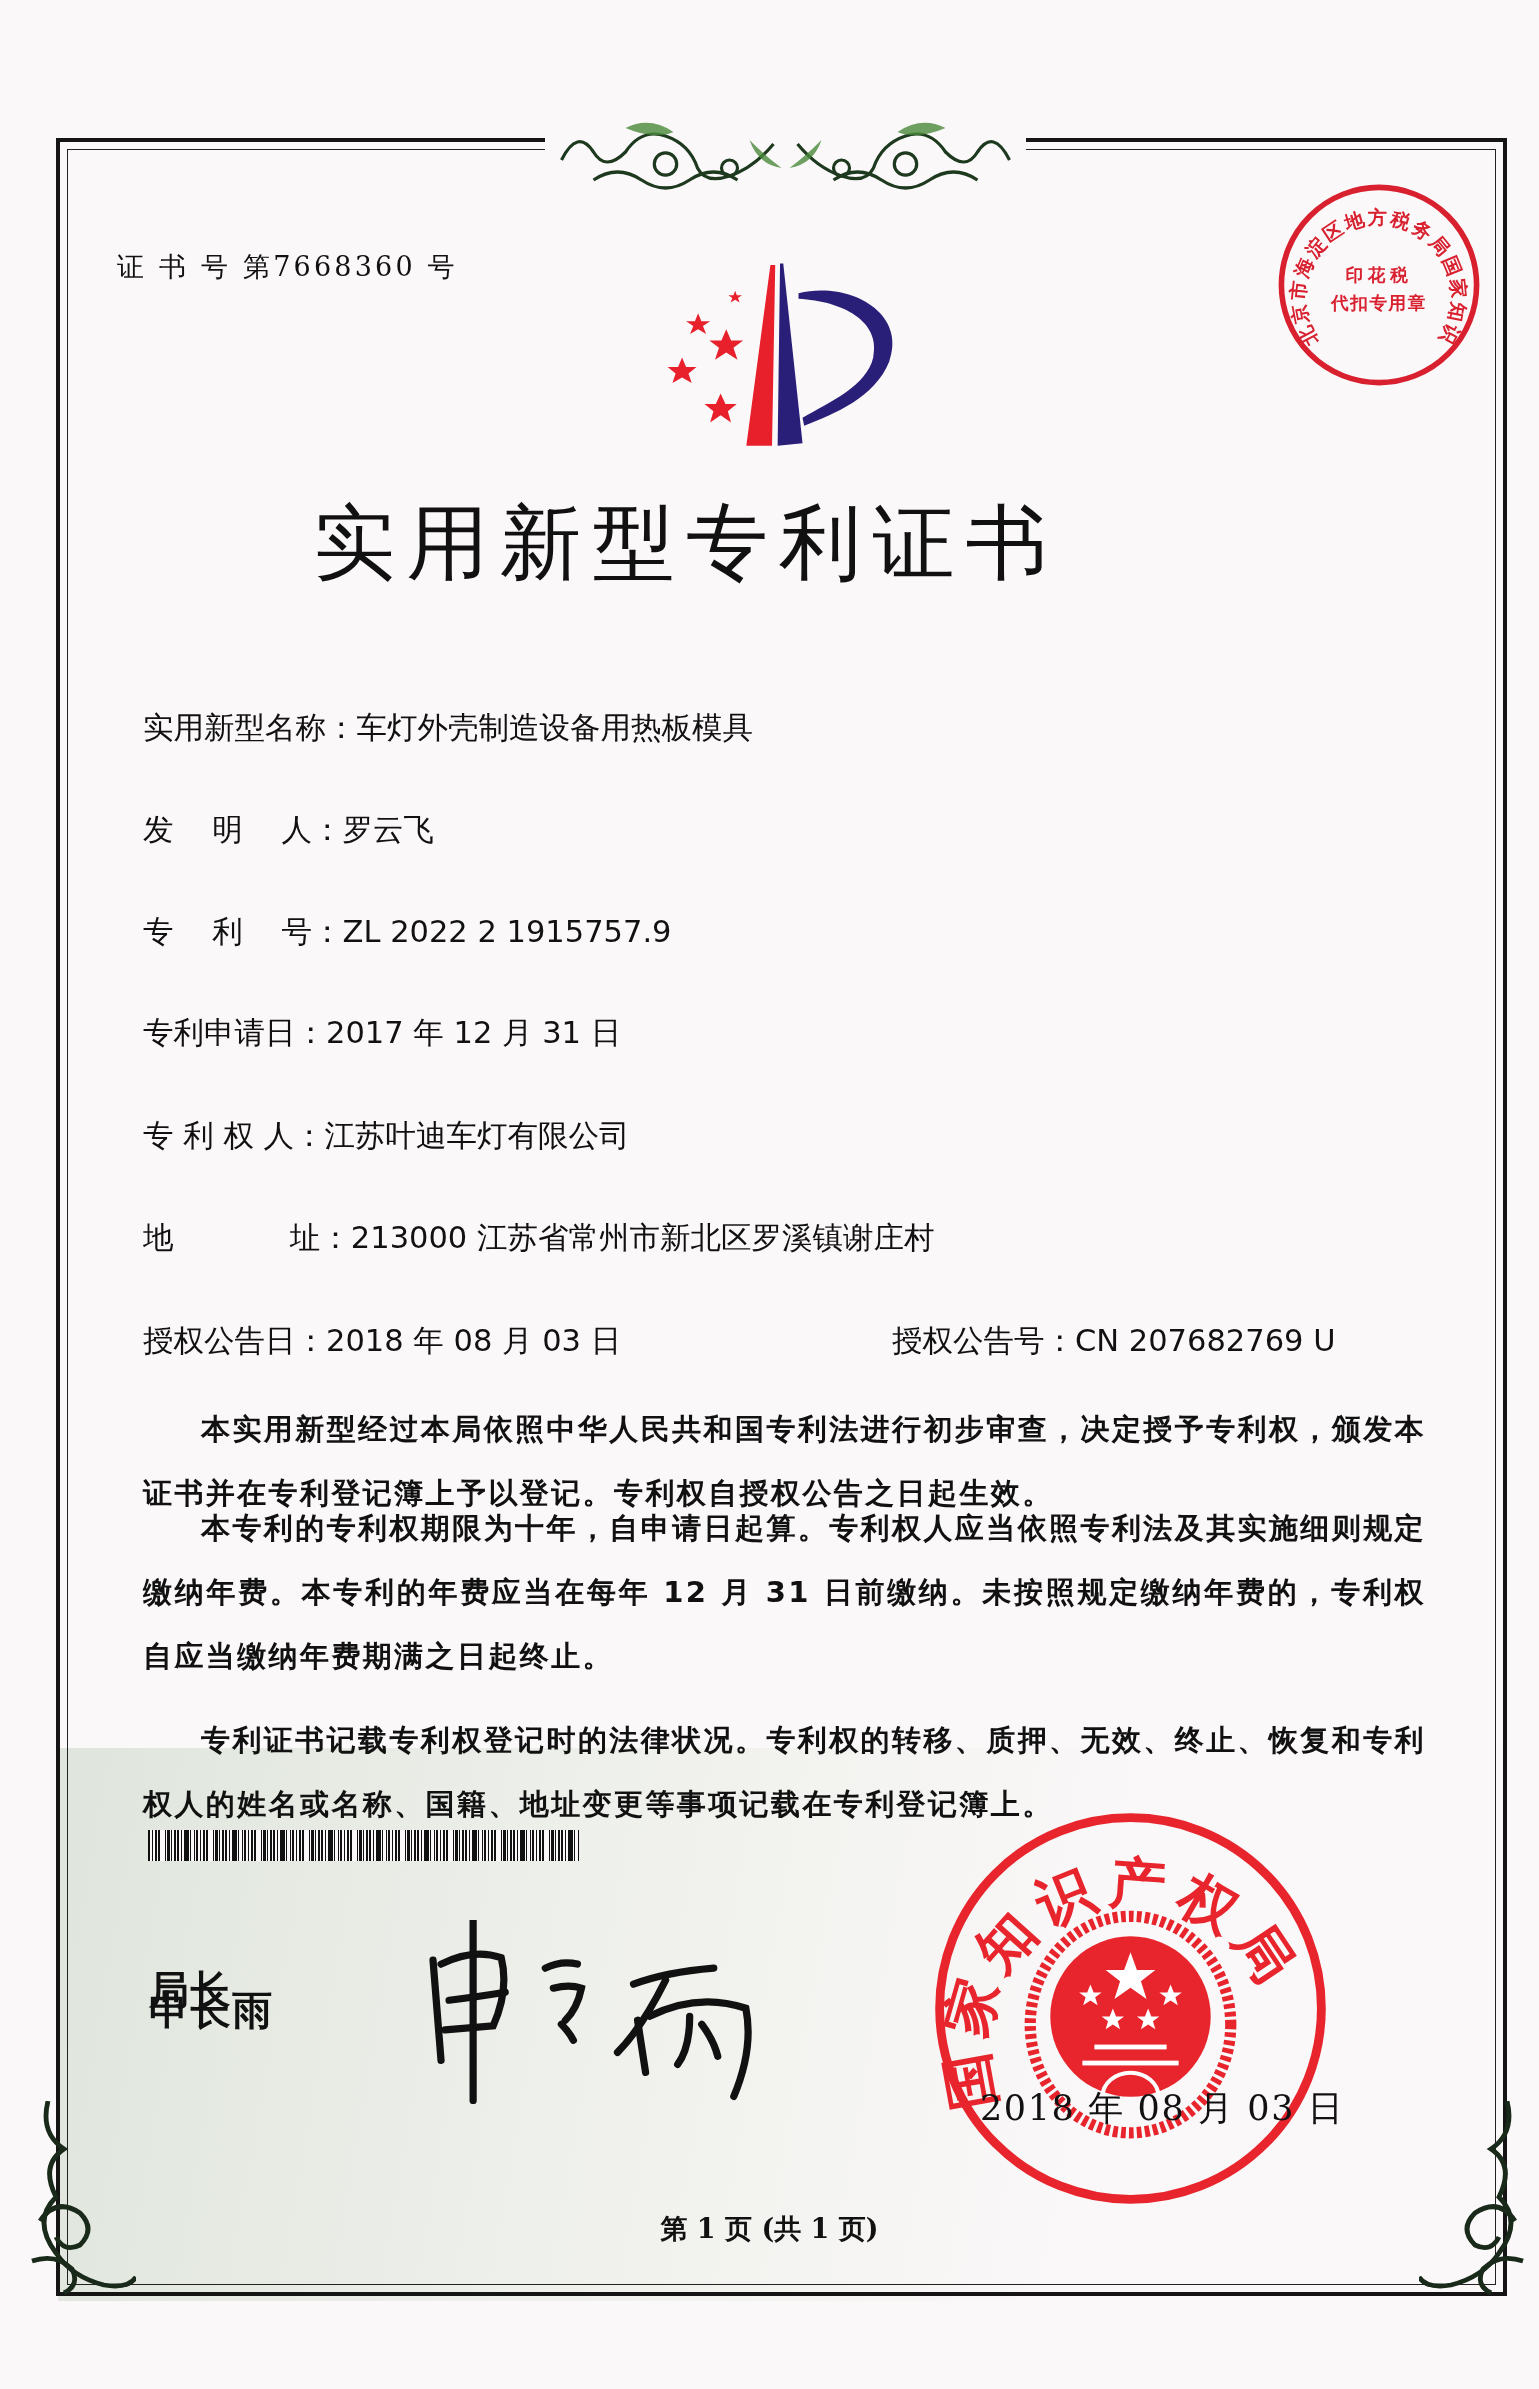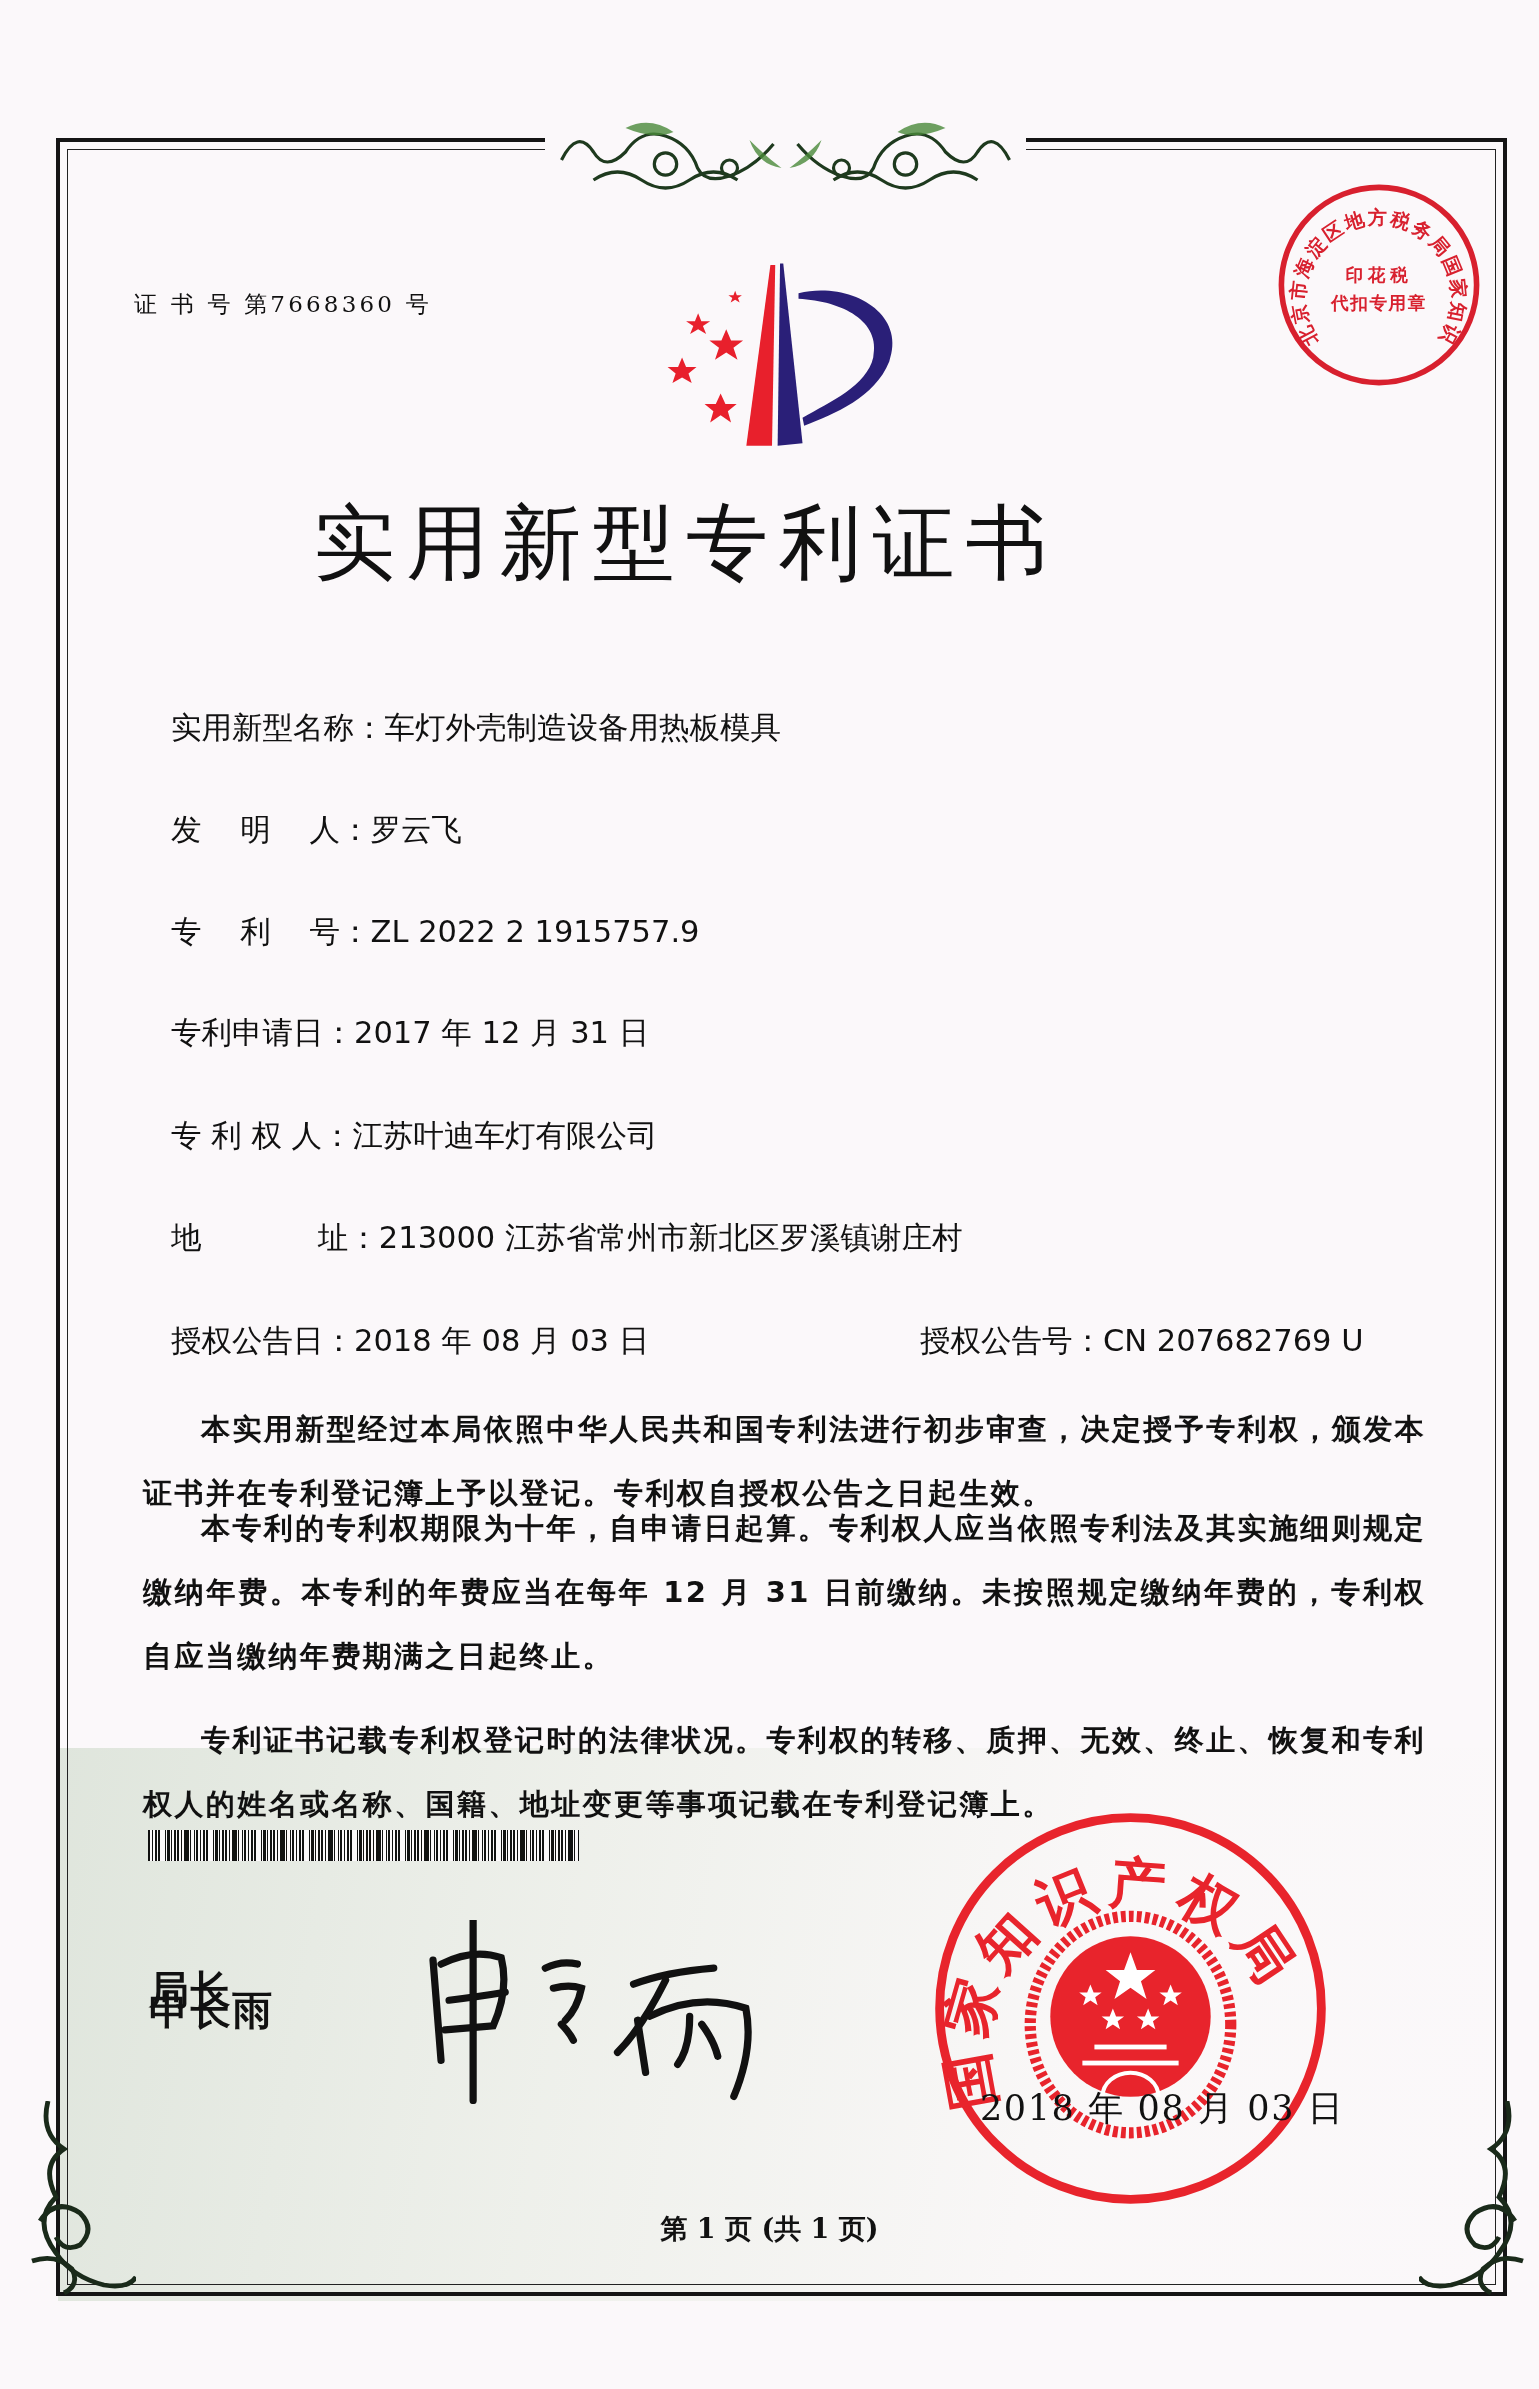--- a/index.html
+++ b/index.html
@@ -23,35 +23,35 @@
   }
   .ornament-top {
     position:absolute; left:545px; top:104px; width:481px; height:96px;
     background:#fbf8fa;
   }
   .ornament-top svg { width:100%; height:100%; }
   .corner { position:absolute; width:120px; height:200px; }
   .corner svg { width:100%; height:100%; }
 
   .cert-no {
-    position:absolute; left:134px; top:249px; font-size:23px; letter-spacing:3.2px;margin-top:40px;
+    position:absolute; left:117px; top:249px; font-size:27px; letter-spacing:3.2px;
   }
   .logo { position:absolute; left:666px; top:257px; width:257px; height:200px; }
   .small-seal {
     position:absolute; left:1275px; top:181px; width:208px; height:208px;
   }
   .title {
     position:absolute; left:0; width:1372px; top:489px; text-align:center;
     font-size:82px; letter-spacing:11.2px; font-family:"DejaVu Serif", serif;
   }
   .field {
     position:absolute; left:143px; font-size:30.5px;
     font-family:"DejaVu Sans", sans-serif; white-space:pre;
   }
-  .field .lbl { display:inline-block;margin-left:28px; }
+  .field .lbl { display:inline-block; }
   .para {
     position:absolute; left:143px; width:1283px; font-size:29px; line-height:64px;
     font-family:"DejaVu Sans", sans-serif; font-weight:bold; text-indent:2em;
     letter-spacing:2.4px; text-align:justify;
   }
   .barcode {
     position:absolute; left:148px; top:1830px; width:431px; height:30.5px;
     background:repeating-linear-gradient(90deg,#111 0 2.4px,#fbf8fa 2.4px 4px,#111 4px 4.8px,#fbf8fa 4.8px 7.2px,#111 7.2px 8.8px,#fbf8fa 8.8px 9.6px);
   }
   .director-title, .director-name {

